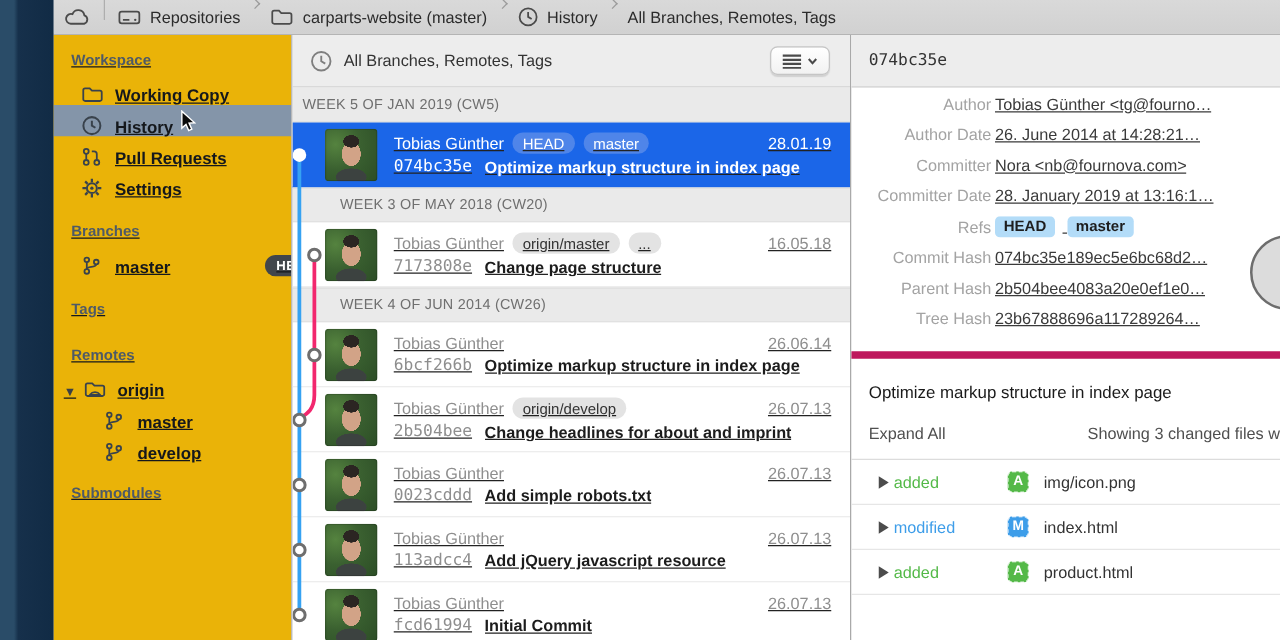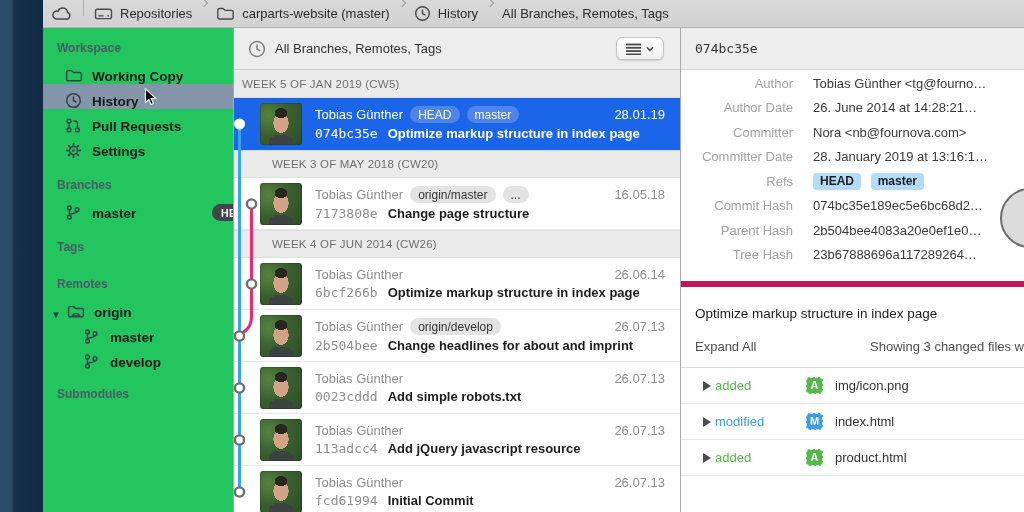--- a/index.html
+++ b/index.html
@@ -15,22 +15,22 @@
   .toolbar { position:absolute; left:43px; top:0; width:981px; height:28px;
     background:linear-gradient(#d9d9d9,#d1d1d1); border-bottom:1px solid #b4b4b4;
     display:flex; padding-left:8px; color:#2b2b2b; }
   .toolbar .ticon { color:#4b4b4b; display:flex; align-items:center; }
   .tb-divider { width:1px; height:16px; background:#aeaeae; margin:0 10px; }
   .crumb { display:flex; align-items:center; gap:7px; margin-right:9px; white-space:nowrap; }
   .crumb-sep { width:6px; height:6px; border-top:1.6px solid #9b9b9b; border-right:1.6px solid #9b9b9b;
     transform:rotate(45deg); margin-right:9px; flex:none; }
 
   
-  .sidebar { position:absolute; left:43px; top:28px; width:228px; height:484px; background:#22c55e;
-    padding-top:8px; color:#15181c; overflow:hidden; }
+  .sidebar { position:absolute; left:43px; top:28px; width:228px; height:484px; background:#eab308;
+    padding-top:8px; color:#15181c; overflow:hidden;text-decoration:underline; }
   .sb-header { font-size:12px; font-weight:bold; color:#4e5a67; padding:5px 0 4px 14px; }
   .sb-item { height:25px; display:flex; align-items:flex-end; padding-left:22px; font-weight:bold; font-size:13.5px; }
   .sb-item .sicon { width:18px; height:18px; margin-right:9px; color:#39424c; flex:none; display:flex; align-items:center; }
   .sb-item.selected { background:#8495a9; }
   .sb-gap { height:14px; }
   .count-badge { margin-left:auto; margin-right:10px; background:#41464b; color:#fff; font-size:11px;
     width:17px; height:17px; border-radius:50%; text-align:center; line-height:17px; font-weight:bold; }
   .head-badge { margin-left:auto; margin-right:10px; background:#41464b; color:#fff; font-size:10.5px;
     font-weight:bold; border-radius:10px; padding:2.5px 9px; letter-spacing:.3px; }
   .sb-item.remote-root { padding-left:8px; }
@@ -45,21 +45,21 @@
     display:flex; align-items:center; padding:0 16px 0 14px; }
   .panel-head .ph-icon { color:#7f7f7f; margin-right:9px; display:flex; }
   .panel-head .ph-title { font-size:13px; color:#333; }
   .view-btn { margin-left:auto; width:48px; height:23px; border-radius:6px;
     background:linear-gradient(#ffffff,#f2f2f2); border:1px solid #c5c5c5; box-shadow:0 1px 1px rgba(0,0,0,.12);
     display:flex; align-items:center; justify-content:center; gap:5px; color:#4a4a4a; }
   .commit-list { position:relative; height:442px; }
   .week-row { height:28px; background:#eaeaea; border-top:1px solid #dedede; border-bottom:1px solid #dedede;
     font-size:11.5px; color:#6f6f6f; display:flex; align-items:center; padding-left:38px; letter-spacing:.2px; }
   .week-row.first { padding-left:8px; border-top:none; }
-  .commit { height:52px; display:flex; align-items:center; padding:0 15px 0 26px; border-bottom:1px solid #e7e7e7; background:#fff; }
+  .commit { height:52px; display:flex; align-items:center; padding:0 15px 0 26px; border-bottom:1px solid #e7e7e7; background:#fff;text-decoration:underline; }
   .commit .avatar { width:42px; height:42px; border-radius:3px; flex:none; margin-right:13px;
     background:
       radial-gradient(ellipse 9px 7px at 50% 24%, #2b2522 70%, rgba(0,0,0,0) 72%),
       radial-gradient(ellipse 11px 14px at 50% 48%, #d2a387 68%, rgba(0,0,0,0) 70%),
       radial-gradient(ellipse 16px 9px at 50% 92%, #3c4240 75%, rgba(0,0,0,0) 78%),
       radial-gradient(circle at 20% 30%, #55833f, #3a6030 45%, #2c4d26 100%);
     box-shadow:inset 0 0 0 1px rgba(0,0,0,.15); }
   .c-body { flex:1; min-width:0; }
   .c-top { display:flex; align-items:center; gap:7px; }
   .c-author { color:#8e8e8e; }
@@ -74,21 +74,21 @@
   .commit.selected .pill { background:var(--selected-badge,#4f85e9); color:#fff; }
   .graph-svg { position:absolute; left:0; top:0; pointer-events:none; }
 
   
   .detail { position:absolute; left:680px; top:28px; width:344px; height:484px; background:#fff;
     border-left:1px solid #a9a9a9; overflow:hidden; }
   .detail .panel-head { padding-left:14px; }
   .detail-rows { padding-top:1px; padding-bottom:14px; border-bottom:6px solid #be185d; position:relative; }
   .d-row { display:flex; align-items:center; height:24.5px; white-space:nowrap; overflow:hidden; }
   .d-label { width:112px; text-align:right; color:#a3a3a3; flex:none; }
-  .d-value { margin-left:20px; color:#3a3a3a; overflow:hidden; }
+  .d-value { margin-left:3px; color:#3a3a3a; overflow:hidden;text-decoration:underline; }
   .ref-chip { display:inline-block; background:var(--refs-badge,#b3dcf8); color:#1d1d1d; font-weight:bold;
     font-size:12px; border-radius:4px; padding:1.5px 7px; margin-right:6px; }
   .corner-avatar { position:absolute; top:118px; right:-36px; width:60px; height:60px; border-radius:50%;
     background:#dcdcdc; border:2.5px solid #6d6d6d; }
   .d-message { padding:19px 14px 0; color:#1a1a1a; font-size:13.5px; }
   .d-expand-row { display:flex; justify-content:space-between; padding:0 0 0 14px; margin-top:18px;
     color:#4f4f4f; white-space:nowrap; overflow:hidden; }
   .file-list { margin-top:13px; border-top:1px solid #dcdcdc; }
   .file-row { height:36px; display:flex; align-items:center; padding-left:22px; border-bottom:1px solid #e6e6e6; }
   .tri { width:0; height:0; border-left:8px solid #4c4c4c; border-top:5px solid transparent;

